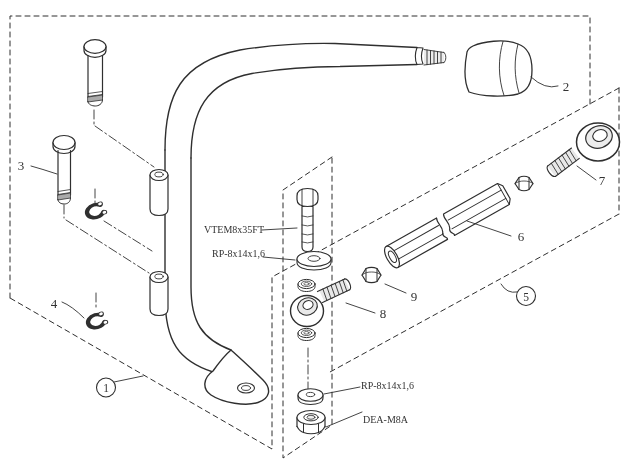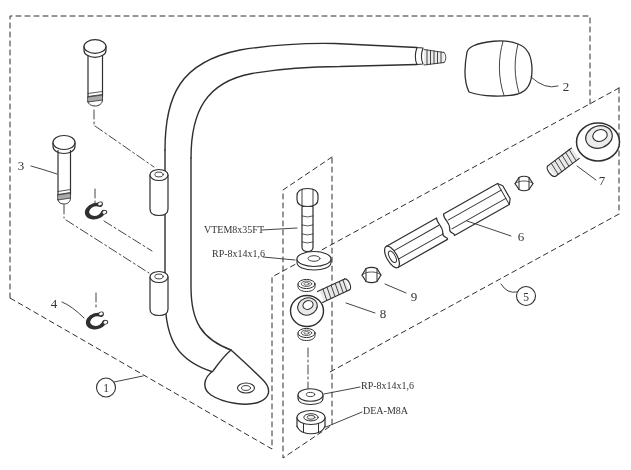--- a/index.html
+++ b/index.html
@@ -207,21 +207,21 @@
     </g>
 
     <circle cx="106" cy="387.5" r="9.5" fill="#fff" stroke-width="1.1"></circle>
     <circle cx="526" cy="296" r="9.5" fill="#fff" stroke-width="1.1"></circle>
   </g>
 </svg>
 
   <span class="lbl ra" style="left:204px;top:224px;width:58px">VTEM8x35FT</span>
   <span class="lbl ra" style="left:212px;top:248px;width:50px">RP-8x14x1,6</span>
   <span class="lbl" style="left:361px;top:380px">RP-8x14x1,6</span>
-  <span class="lbl" style="left:363px;top:405px">DEA-M8A</span>
+  <span class="lbl" style="left:363px;top:414px">DEA-M8A</span>
 
   <span class="num cnum" style="left:106px;top:388px">1</span>
   <span class="num" style="left:566px;top:87px">2</span>
   <span class="num" style="left:21px;top:166px">3</span>
   <span class="num" style="left:54px;top:304px">4</span>
   <span class="num cnum" style="left:526px;top:296.5px">5</span>
   <span class="num" style="left:521px;top:237px">6</span>
   <span class="num" style="left:602px;top:181px">7</span>
   <span class="num" style="left:383px;top:314px">8</span>
   <span class="num" style="left:414px;top:297px">9</span>

